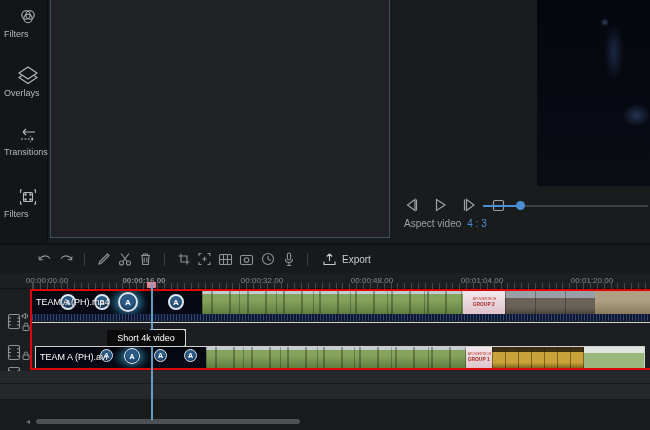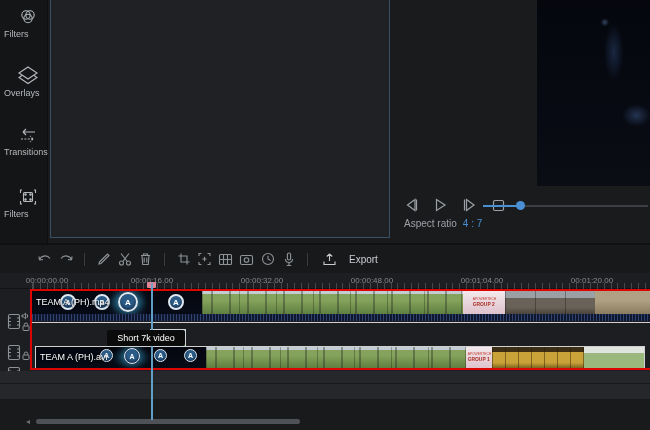--- a/index.html
+++ b/index.html
@@ -28,28 +28,28 @@
   .slider .fill{position:absolute;left:0;top:4px;width:37px;height:2px;background:#4a8fd4;}
   .slider .handle{position:absolute;left:33px;top:0;width:9px;height:9px;border-radius:50%;background:#4a8fd4;}
   .aspect{position:absolute;left:404px;top:218px;font-size:10px;color:#9ca1a6;}
   .aspect .val{color:#4a8fd4;margin-left:6px;cursor:pointer;}
 
   
   .top-divider{position:absolute;left:0;top:243px;width:650px;height:2px;background:#0f1012;}
   .toolbar{position:absolute;left:0;top:245px;width:650px;height:28px;background:#18191b;display:flex;align-items:center;padding-left:34px;}
   .tb-btn{width:21px;height:22px;display:flex;align-items:center;justify-content:center;cursor:pointer;}
   .tb-sep{width:1px;height:13px;background:#3a3d40;margin:0 8px;}
-  .export{display:flex;align-items:center;gap:12px;margin-left:6px;cursor:pointer;}
+  .export{display:flex;align-items:center;gap:5px;margin-left:6px;cursor:pointer;}
   .export span{font-size:10px;color:#c8ccd0;}
 
   
   .timeline{position:absolute;left:0;top:273px;width:650px;height:157px;background:#1d1e21;}
   .ruler{position:absolute;left:0;top:0;width:650px;height:16px;border-bottom:1px solid #121316;}
   .ruler-label{position:absolute;top:3px;transform:translateX(-50%);font-size:8px;color:#87898c;white-space:nowrap;}
-  .ruler-labels span:nth-child(1){left:47px;}  .ruler-labels span:nth-child(2){left:152px;}
+  .ruler-labels span:nth-child(1){left:47px;}  .ruler-labels span:nth-child(2){left:144px;font-weight:bold;}
   .ruler-labels span:nth-child(3){left:262px;} .ruler-labels span:nth-child(4){left:372px;}
   .ruler-labels span:nth-child(5){left:482px;} .ruler-labels span:nth-child(6){left:592px;}
   .ticks{position:absolute;left:30px;top:10px;width:620px;height:6px;
     background-image:repeating-linear-gradient(90deg,#44474b 0 1px,transparent 1px 6.875px);
     background-position:3px 0;}
 
   .hdr-col{position:absolute;left:0;top:16px;width:30px;height:141px;}
   .hdr-icon{position:absolute;}
   .tiny-icon{position:absolute;cursor:pointer;}
 
@@ -195,21 +195,21 @@
     </div>
   </div>
 
   <div class="slider">
     <div class="track"></div>
     <div class="fill"></div>
     <div class="handle"></div>
   </div>
 
   <div class="aspect">
-    <span>Aspect ratio</span><span class="val">4 : 7</span>
+    <span>Aspect video</span><span class="val">4 : 3</span>
   </div>
 
   <div class="top-divider"></div>
 
   <div class="toolbar">
     <div class="tb-btn">
       <svg width="16" height="14" viewBox="0 0 16 14">
           <g fill="none" stroke="#8e9397" stroke-width="1.2">
         <path d="M2.5 8 C3.5 3.5 10 2.5 13 6.5"></path>
             <path d="M2.5 8 l-0.5 -3.5 M2.5 8 l3.5 -0.5"></path>
@@ -414,21 +414,21 @@
         <div class="badge" style="left:28px;">A</div>
         <div class="badge" style="left:62px;">A</div>
         <div class="badge badge-glow" style="left:86px;">A</div>
         <div class="badge" style="left:136px;">A</div>
       </div>
       <div class="wave"></div>
       <span class="clip-label">TEAM A (PH).mp4</span>
     </div>
 
     <div class="ghost-thumb"></div>
-    <div class="tooltip">Short 7k video</div>
+    <div class="tooltip">Short 4k video</div>
 
     <div class="clip clip3">
       <div class="thumbs">
         <div class="seg seg-intro"></div>
         <div class="seg seg-field"></div>
         <div class="seg seg-slide">
           <span class="slide-l1">APOWERTECH</span>
           <span class="slide-l2">GROUP 1</span>
         </div>
         <div class="seg seg-dance"></div>

